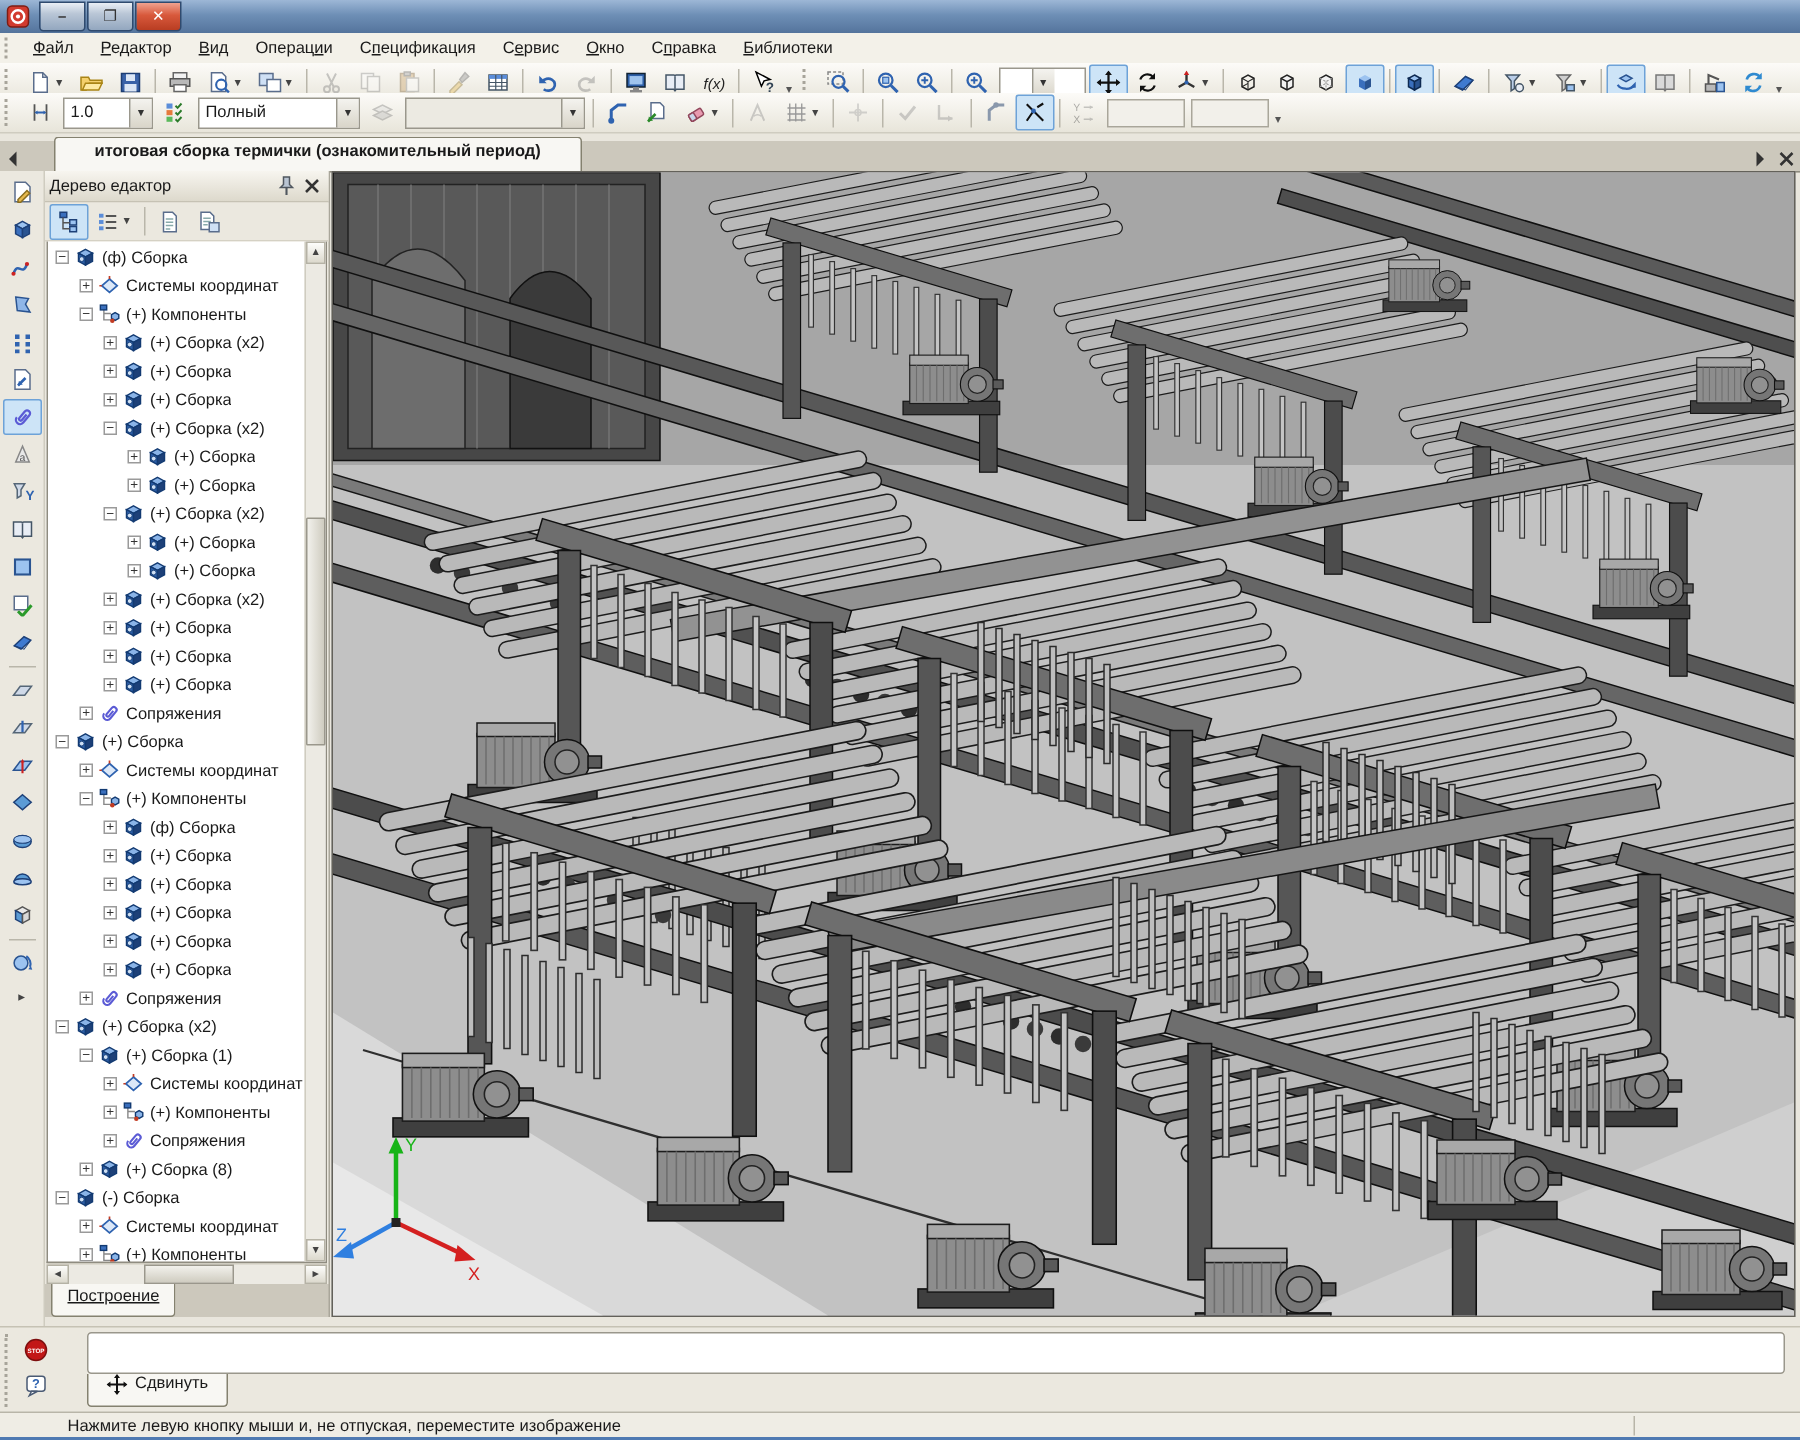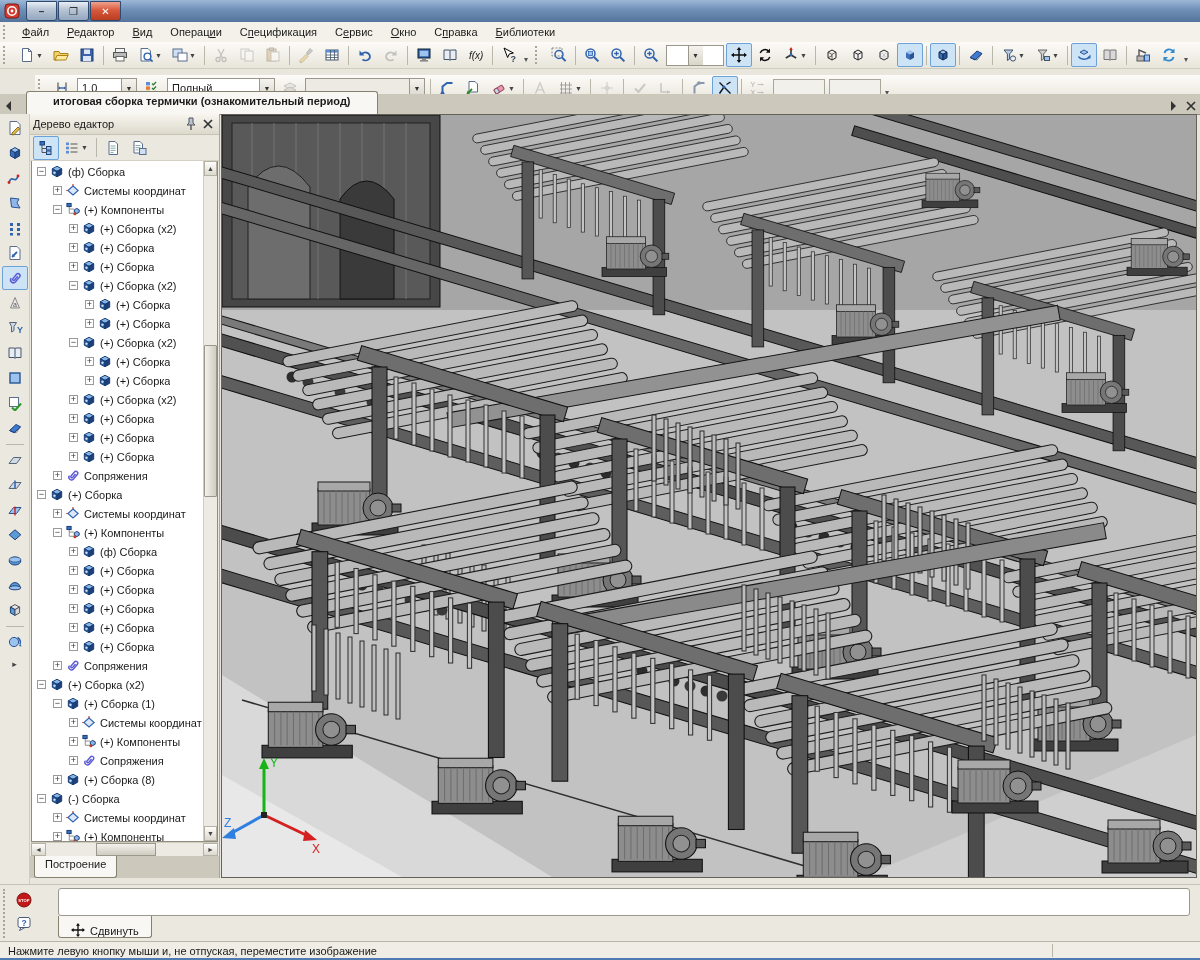--- a/index.html
+++ b/index.html
@@ -19,21 +19,21 @@
   .winbtn.close{background:linear-gradient(#f0a28f,#d8593c 45%,#b93d22);color:#fff;}
   
   .menubar{position:absolute;top:22px;left:0;right:0;height:20px;background:#f3f1e9;
     border-bottom:1px solid #d9d5c9;display:flex;align-items:center;}
   .mgrip{width:6px;height:14px;margin:0 2px 0 3px;border-left:2px dotted #a7a49a;}
   .menu-item{padding:3px 9px;cursor:default;}
   .menu-item u{text-decoration:underline;}
   
   .tbrow{position:absolute;left:0;right:0;height:26px;background:linear-gradient(#fcfbf8,#e8e5da);
     border-bottom:1px solid #cfccc0;display:flex;align-items:center;}
-  #tbrow1{top:42px;} #tbrow2{top:75px;margin-left:35px;}
+  #tbrow1{top:42px;} #tbrow2{top:62px;}
   .grip{width:7px;height:18px;margin:0 2px 0 3px;border-left:2px dotted #a7a49a;flex:none;}
   .tbtn{width:24px;height:22px;border:1px solid transparent;border-radius:2px;display:flex;
     align-items:center;justify-content:center;flex:none;position:relative;}
   .tbtn.act{background:#cde4f7;border-color:#6da2d8;}
   .tbtn.dis{opacity:.38;}
   .tbtn .ddar{font-size:7px;color:#444;margin-left:1px;}
   .tbtn.wdd{width:32px;}
   .ic{width:16px;height:16px;flex:none;}
   .sep{width:1px;height:19px;background:#b9b6aa;margin:0 3px;flex:none;}
   .hsep{height:1px;width:18px;background:#b9b6aa;margin:3px 0;flex:none;}
@@ -43,21 +43,21 @@
   .combo .cval{flex:1;padding:0 4px;white-space:nowrap;overflow:hidden;}
   .combo .cbtn{width:14px;height:100%;background:linear-gradient(#f4f3ef,#d9d5c9);
     border-left:1px solid #9a978c;font-size:7px;display:flex;align-items:center;justify-content:center;color:#333;}
   .combo.dis{background:#eceae2;} .combo.dis .cval{color:#999;}
   .tinput{height:17px;background:#f2f0ea;border:1px solid #a9a69a;margin:0 2px;flex:none;}
   
   .tabrow{position:absolute;top:94px;left:0;right:0;height:20px;background:#ccc8bc;
     display:flex;align-items:flex-end;border-bottom:1px solid #8e8b7f;}
   .tnav{width:18px;height:17px;display:flex;align-items:center;justify-content:center;color:#333;font-size:9px;}
   .doctab{height:19px;background:#f8f7f3;border:1px solid #84816f;border-bottom:none;border-radius:3px 3px 0 0;
-    padding:3px 26px 0 26px;font-weight:bold;white-space:nowrap;margin-left:8px;}
+    padding:3px 26px 0 26px;font-weight:bold;white-space:nowrap;margin-left:18px;}
   .tabrow .spacer{flex:1;}
   
   #leftstrip{position:absolute;left:0;top:114px;width:30px;bottom:19px;background:#ebe8df;
     border-right:1px solid #cfccc0;display:flex;flex-direction:column;align-items:center;padding-top:2px;box-sizing:border-box;}
   #leftstrip .tbtn{margin:0 0 1px 0;}
   .vexp{font-size:9px;color:#444;margin-top:4px;}
   
   #treepanel{position:absolute;left:30px;top:114px;width:190px;height:742px;background:#ebe8df;
     border-right:1px solid #a9a69a;box-sizing:border-box;display:flex;flex-direction:column;}
   .phead{height:20px;background:linear-gradient(#f7f5ef,#ddd9cc);border-bottom:1px solid #c6c2b4;
@@ -80,42 +80,42 @@
   .vsb .sbthumb{position:absolute;left:0;right:0;top:26%;height:150px;background:linear-gradient(90deg,#f2f1ec,#cfccc0);
     border:1px solid #9a978c;border-radius:1px;}
   .hsb{height:13px;display:flex;background:#eceae3;border-top:1px solid #cfccc0;margin:0 1px;}
   .hsb .sbbtn{width:13px;font-size:7px;display:flex;align-items:center;justify-content:center;
     background:linear-gradient(#fdfdfb,#dcd9cd);border:1px solid #b5b2a5;color:#444;}
   .hsb .sbtrack{flex:1;position:relative;}
   .hsb .sbthumb{position:absolute;top:0;bottom:0;left:32%;width:58px;background:linear-gradient(#f2f1ec,#cfccc0);
     border:1px solid #9a978c;}
   
   #buildrow{position:absolute;left:30px;top:856px;width:190px;height:22px;background:#ccc8bc;
-    border-right:1px solid #a9a69a;box-sizing:border-box;display:flex;align-items:flex-start;}
+    border-right:1px solid #a9a69a;box-sizing:border-box;display:flex;align-items:flex-start;text-decoration:underline;}
   .buildtab{height:19px;background:#f8f7f3;border:1px solid #84816f;border-top:none;border-radius:0 0 3px 3px;
     padding:2px 10px 0 10px;margin-left:4px;white-space:nowrap;}
   
   #viewport{position:absolute;left:221px;top:114px;width:976px;height:764px;border:1px solid #63615a;
     box-sizing:border-box;background:#c2c2c2;}
   #viewport svg{display:block;}
   
   #proppanel{position:absolute;left:0;top:884px;right:0;height:57px;background:#ebe8df;
     border-top:1px solid #c6c2b4;}
   #proppanel .pgrip{position:absolute;left:3px;top:4px;bottom:4px;border-left:2px dotted #a7a49a;width:4px;}
   .pbtn{position:absolute;width:22px;height:22px;display:flex;align-items:center;justify-content:center;
     border:1px solid transparent;border-radius:2px;}
   #stopbtn{left:12px;top:3px;} #helpbtn{left:12px;top:27px;}
   .msgbox{position:absolute;left:58px;right:10px;top:3px;height:26px;background:#fff;
     border:1px solid #9a978c;border-radius:3px;}
   .proptab{position:absolute;left:58px;top:31px;height:21px;background:#f8f7f3;border:1px solid #84816f;
-    border-top:none;border-radius:0 0 3px 3px;display:flex;align-items:flex-end;padding:0 12px;white-space:nowrap;}
+    border-top:none;border-radius:0 0 3px 3px;display:flex;align-items:flex-start;padding:0 12px;white-space:nowrap;}
   .proptab .ic{width:14px;height:14px;margin-right:5px;}
   
   #statusbar{position:absolute;left:0;top:941px;right:0;height:17px;background:#efede5;
-    border-top:1px solid #b8b5a8;display:flex;align-items:center;}
+    border-top:1px solid #b8b5a8;display:flex;align-items:center;padding-left:37px;}
   #statusbar .smsg{flex:none;width:1044px;padding-left:8px;white-space:nowrap;overflow:hidden;}
   #statusbar .sdiv{width:1px;height:13px;background:#b8b5a8;}
   #statusbar .sright{flex:1;}
   #framebottom{position:absolute;left:0;right:0;bottom:0;height:2px;background:#4f7ab2;}
 </style>
 </head>
 <body>
 
 <div class="titlebar">
   <svg class="appicon" viewBox="0 0 16 16">

